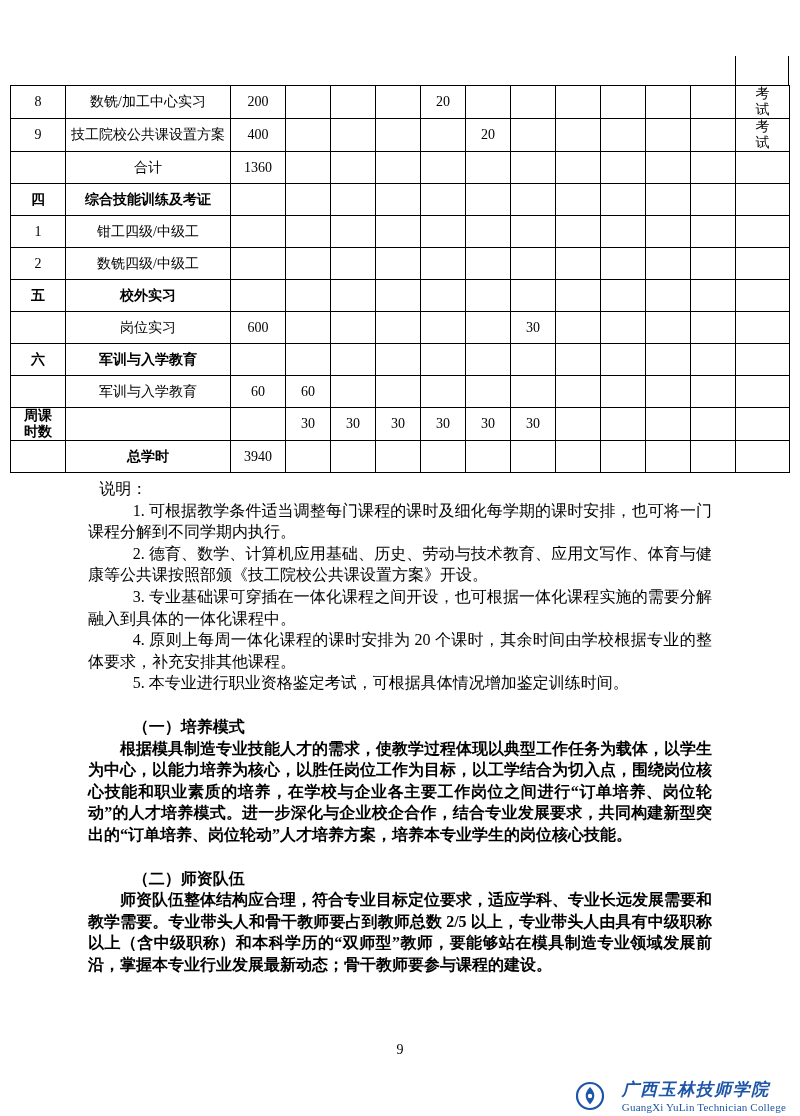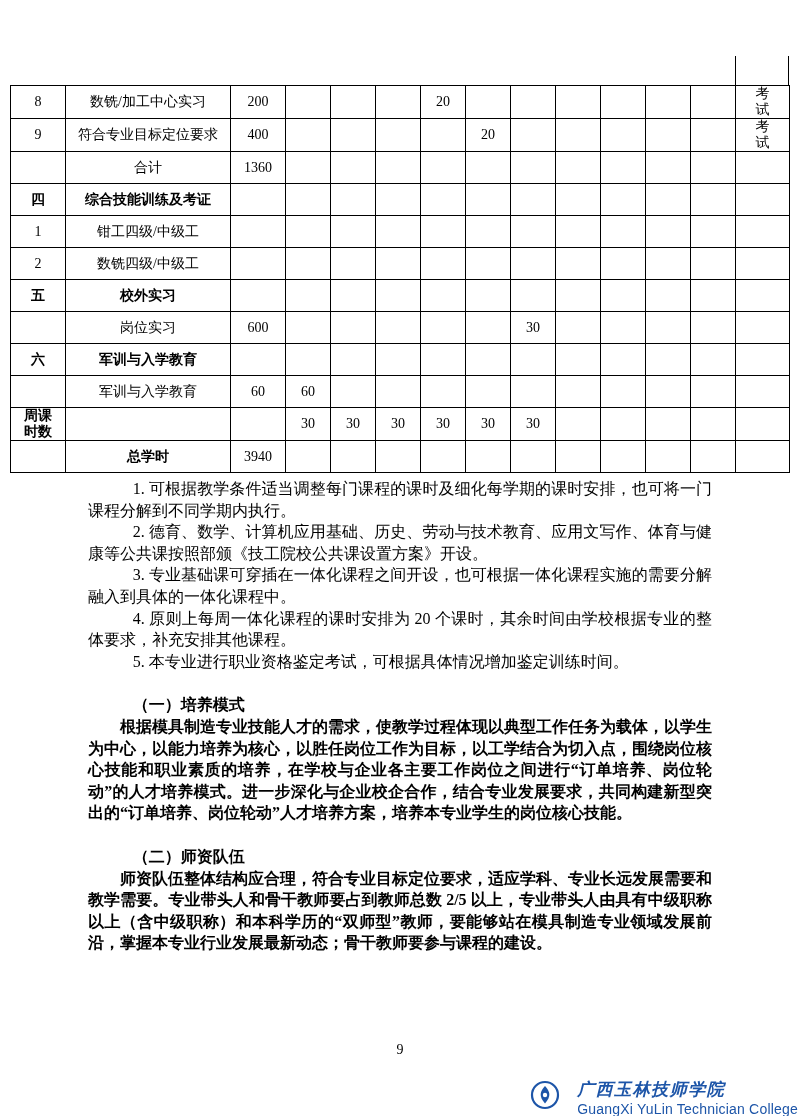--- a/index.html
+++ b/index.html
@@ -55,33 +55,33 @@
 
   
   .page-number {
     position: absolute; top: 1042px; left: 0;
     width: 800px; text-align: center;
     font-size: 14px;
   }
 
   
   .footer-brand {
-    position: absolute; top: 1080px; right: 2px;
-    display: flex; align-items: flex-start; gap: 17px;
+    position: absolute; top: 1080px; right: 14px;
+    display: flex; align-items: center; gap: 17px;
   }
   .brand-text { display: flex; flex-direction: column; align-items: flex-start; }
   .brand-cn {
     font-size: 17px; font-weight: bold; font-style: italic;
     color: #1d55a8; letter-spacing: 1.5px; line-height: 1.15;
     white-space: nowrap;
   }
   .brand-en {
-    font-size: 14px; color: #1d55a8; letter-spacing: 0.2px;
+    font-size: 11px; color: #1d55a8; letter-spacing: 0.2px;
     margin-top: 1px; white-space: nowrap;
-    font-family: Liberation Sans, sans-serif;
+    font-family: Liberation Serif, serif;
   }
 </style>
 </head>
 <body>
 
 <div class="page">
 
   <div class="table-stub"></div>
 
   <table class="doc-table">
@@ -113,21 +113,21 @@
           <td></td>
           <td></td>
           <td></td>
           <td></td>
           <td></td>
           <td></td>
           <td class="exam-cell">考试</td>
         </tr>
         <tr>
           <td>9</td>
-          <td>符合专业目标定位要求</td>
+          <td>技工院校公共课设置方案</td>
           <td>400</td>
           <td></td>
           <td></td>
           <td></td>
           <td></td>
           <td>20</td>
           <td></td>
           <td></td>
           <td></td>
           <td></td>
@@ -291,20 +291,21 @@
           <td></td>
           <td></td>
           <td></td>
           <td></td>
           <td class="exam-cell"></td>
         </tr>
       </tbody>
   </table>
 
   <div class="text-block">
+    <p class="notes-label">说明：</p>
     <div>
         <p class="note-item">1. 可根据教学条件适当调整每门课程的课时及细化每学期的课时安排，也可将一门课程分解到不同学期内执行。</p>
         <p class="note-item">2. 德育、数学、计算机应用基础、历史、劳动与技术教育、应用文写作、体育与健康等公共课按照部颁《技工院校公共课设置方案》开设。</p>
         <p class="note-item">3. 专业基础课可穿插在一体化课程之间开设，也可根据一体化课程实施的需要分解融入到具体的一体化课程中。</p>
         <p class="note-item">4. 原则上每周一体化课程的课时安排为 20 个课时，其余时间由学校根据专业的整体要求，补充安排其他课程。</p>
         <p class="note-item">5. 本专业进行职业资格鉴定考试，可根据具体情况增加鉴定训练时间。</p>
       </div>
 
 
     <p class="sub-title">（一）培养模式</p>

